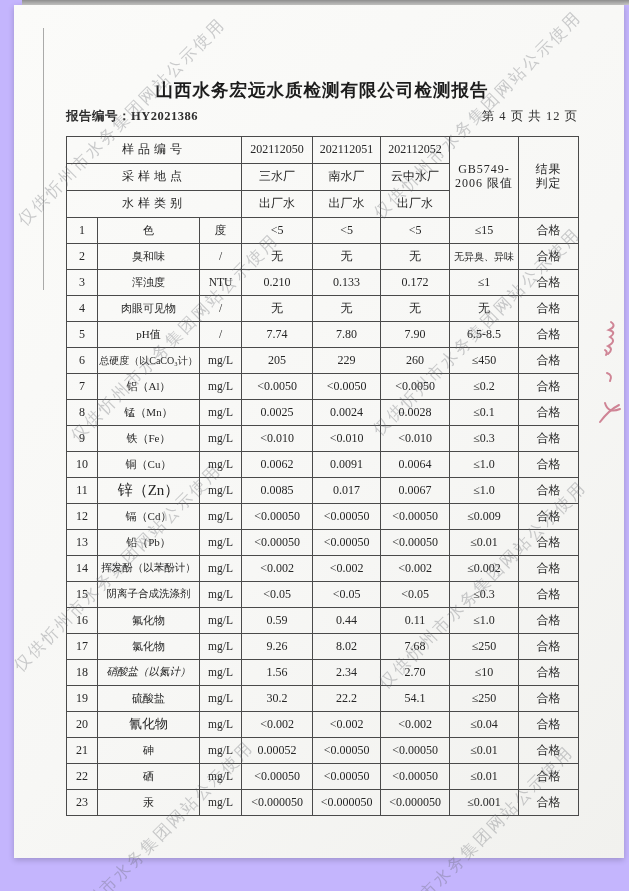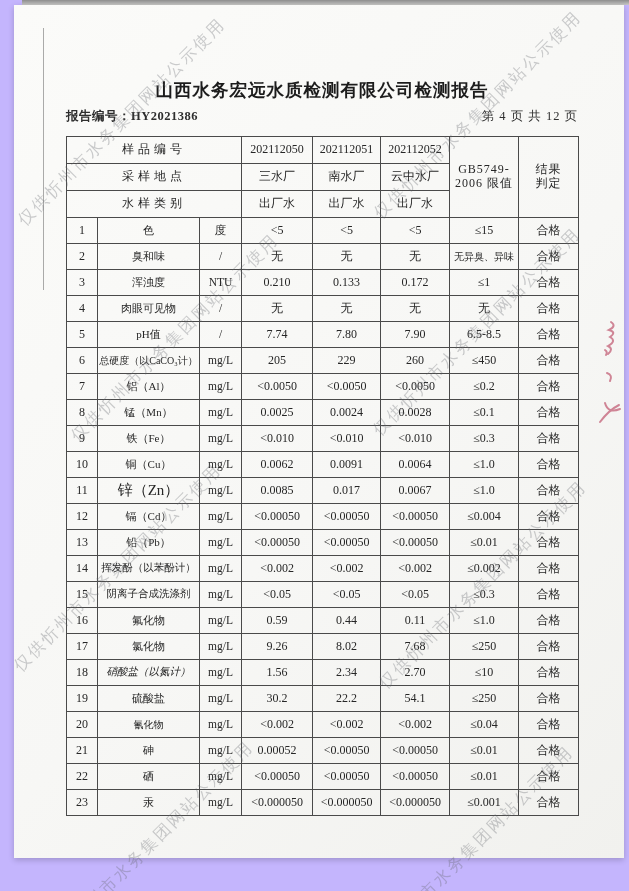--- a/index.html
+++ b/index.html
@@ -195,21 +195,21 @@
           <td>≤1.0</td>
           <td>合格</td>
         </tr>
         <tr>
           <td>12</td>
           <td class="name-cell" style="font-size: 11px;">镉（Cd）</td>
           <td class="unit-cell">mg/L</td>
           <td>&lt;0.00050</td>
           <td>&lt;0.00050</td>
           <td>&lt;0.00050</td>
-          <td>≤0.004</td>
+          <td>≤0.009</td>
           <td>合格</td>
         </tr>
         <tr>
           <td>13</td>
           <td class="name-cell" style="font-size: 11px;">铅（Pb）</td>
           <td class="unit-cell">mg/L</td>
           <td>&lt;0.00050</td>
           <td>&lt;0.00050</td>
           <td>&lt;0.00050</td>
           <td>≤0.01</td>
@@ -270,21 +270,21 @@
           <td class="name-cell" style="font-size: 11px;">硫酸盐</td>
           <td class="unit-cell">mg/L</td>
           <td>30.2</td>
           <td>22.2</td>
           <td>54.1</td>
           <td>≤250</td>
           <td>合格</td>
         </tr>
         <tr>
           <td>20</td>
-          <td class="name-cell" style="font-size: 10px;">氰化物</td>
+          <td class="name-cell" style="font-size: 13px;">氰化物</td>
           <td class="unit-cell">mg/L</td>
           <td>&lt;0.002</td>
           <td>&lt;0.002</td>
           <td>&lt;0.002</td>
           <td>≤0.04</td>
           <td>合格</td>
         </tr>
         <tr>
           <td>21</td>
           <td class="name-cell" style="font-size: 11px;">砷</td>

